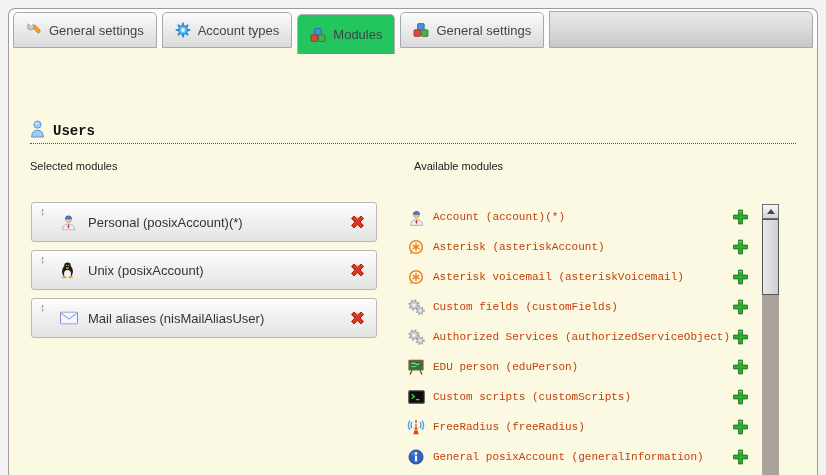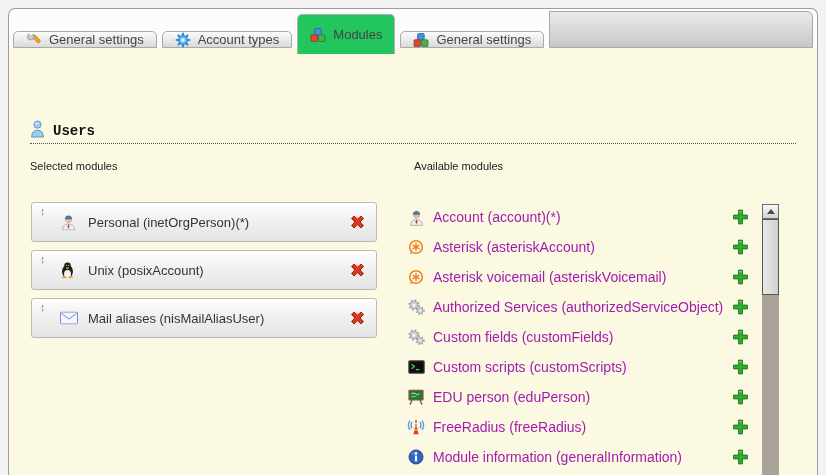--- a/index.html
+++ b/index.html
@@ -3,21 +3,21 @@
 <meta charset="utf-8">
 <style>
   html,body{margin:0;padding:0;background:#f3f3f4;width:826px;height:475px;overflow:hidden;
     font-family:"Liberation Sans","DejaVu Sans",sans-serif;}
   .widget{position:absolute;left:8px;top:8px;width:808px;height:467px;
     border:1px solid #9d9d9d;border-bottom:none;border-radius:7px 7px 0 0;
     background:#fcfcfc;overflow:hidden;}
   
   .tabrow{position:absolute;left:0;top:0;right:0;height:39px;display:flex;
     align-items:flex-end;padding:0 4px;box-sizing:border-box;gap:5px;z-index:2;}
-  .tab{height:17px;display:flex;align-items:center;gap:7px;padding:0 12px;
+  .tab{height:36px;display:flex;align-items:center;gap:7px;padding:0 12px;
     border:1px solid #a9a9a9;border-radius:5px 5px 0 0;
     background:linear-gradient(#fbfbfb,#dadada);color:#444;font-size:13px;
     cursor:pointer;flex:0 0 auto;box-sizing:border-box;}
   .tab.active{height:40px;margin-bottom:-6px;background:#22c55e;
     border-color:#b2b2b2;border-bottom:none;z-index:3;position:relative;}
   .tab .ticon{display:flex;align-items:center;}
   .tabfiller{flex:1 1 auto;height:37px;margin-bottom:0;
     background:linear-gradient(#eaeaea,#c6c8c8);border:1px solid #a9a9a9;
     border-radius:0 6px 0 0;box-sizing:border-box;}
   
@@ -35,21 +35,21 @@
   .mod-box .handle{position:absolute;left:8px;top:3px;color:#8a8a8a;font-size:11px;line-height:11px;cursor:grab;}
   .mod-box .micon{position:absolute;left:28px;top:50%;transform:translateY(-50%);display:flex;}
   .mod-box .mlabel{position:absolute;left:56px;top:50%;transform:translateY(-50%);
     font-size:13px;color:#333;white-space:nowrap;}
   .mod-box .del{position:absolute;right:10px;top:50%;transform:translateY(-50%);
     width:17px;height:17px;cursor:pointer;display:flex;}
   
   #available-list{position:absolute;left:398px;top:154px;width:344px;}
   .avail-row{position:relative;height:30px;display:flex;align-items:center;gap:8px;}
   .avail-row .micon{display:flex;width:18px;justify-content:center;}
-  .avail-row .mlabel{font-size:14px;color:#a21caf;white-space:nowrap;}
+  .avail-row .mlabel{font-size:11px;color:#c2410c;white-space:nowrap;font-family:Liberation Mono, monospace;}
   .avail-row .add{position:absolute;right:2px;top:50%;transform:translateY(-50%);
     width:17px;height:17px;cursor:pointer;display:flex;}
   
   .vscroll{position:absolute;left:753px;top:156px;width:17px;height:297px;
     background:#aba29a;box-sizing:border-box;}
   .sbtn{position:absolute;left:0;width:17px;height:15px;box-sizing:border-box;
     background:linear-gradient(#f8f8f8,#d4d4d4);border:1px solid #6e6e6e;
     display:flex;align-items:center;justify-content:center;cursor:pointer;}
   .sbtn.up{top:0;}
   .tri-up{width:0;height:0;border-left:4px solid transparent;border-right:4px solid transparent;
@@ -133,21 +133,21 @@
   <div class="mod-box" style="top: 154px;">
     <span class="handle">↕</span>
     <span class="micon">
             <svg width="17" height="17" viewBox="0 0 17 17">
               <circle cx="8.5" cy="5.8" r="3.1" fill="#f6c79c" stroke="#c78b52" stroke-width="0.6"></circle>
               <path d="M5.1 5 a3.5 3.5 0 0 1 6.8 0 l-1.4.6 h-4 z" fill="#4a79c4" stroke="#2d4f8e" stroke-width="0.5"></path>
               <path d="M2.4 16.4 q0-5.6 6.1-6 q6.1.4 6.1 6 z" fill="#eceef2" stroke="#9aa0ad" stroke-width="0.7"></path>
               <path d="M8.5 10.6 l-1.1 1.8 1.1 3.2 1.1-3.2 z" fill="#d03c2f"></path>
             </svg>
           </span>
-    <span class="mlabel">Personal (inetOrgPerson)(*)</span>
+    <span class="mlabel">Personal (posixAccount)(*)</span>
     <span class="del">
             <svg width="17" height="17" viewBox="0 0 17 17">
               <path d="M6.7 1.8 h3.6 v4.9 h4.9 v3.6 h-4.9 v4.9 h-3.6 v-4.9 h-4.9 v-3.6 h4.9 z" transform="rotate(45 8.5 8.5)" fill="#e03820" stroke="#9c1a08" stroke-width="0.9"></path>
               <path d="M4.2 5.4 l2.5 0.9" stroke="#f8917e" stroke-width="1" transform="rotate(45 8.5 8.5)"></path>
             </svg>
           </span>
   </div>
 
   <div class="mod-box" style="top: 202px;">
     <span class="handle">↕</span>
@@ -255,79 +255,79 @@
     <span class="micon">
             <svg width="17" height="16" viewBox="0 0 17 16">
               <circle cx="6" cy="6" r="4.9" fill="none" stroke="#9aa0a8" stroke-width="1.7" stroke-dasharray="1.4 2.5"></circle>
               <circle cx="6" cy="6" r="4" fill="#c9ced6" stroke="#8f959e" stroke-width="0.7"></circle>
               <circle cx="6" cy="6" r="1.5" fill="#f6f6f6"></circle>
               <circle cx="12.2" cy="11.6" r="3.8" fill="none" stroke="#9aa0a8" stroke-width="1.5" stroke-dasharray="1.1 2.1"></circle>
               <circle cx="12.2" cy="11.6" r="3" fill="#c9ced6" stroke="#8f959e" stroke-width="0.7"></circle>
               <circle cx="12.2" cy="11.6" r="1.1" fill="#f6f6f6"></circle>
             </svg>
           </span>
-    <span class="mlabel">Authorized Services (authorizedServiceObject)</span>
+    <span class="mlabel">Custom fields (customFields)</span>
     <span class="add">
             <svg width="17" height="17" viewBox="0 0 17 17">
               <path d="M6.6 1.6 h3.8 v5 h5 v3.8 h-5 v5 h-3.8 v-5 h-5 v-3.8 h5 z" fill="#2fae2f" stroke="#17701c" stroke-width="0.9"></path>
               <path d="M7.2 2.4 h2.6 v1.4 h-2.6 z" fill="#7ddb6e"></path>
             </svg>
           </span>
   </div>
 
   <div class="avail-row">
     <span class="micon">
             <svg width="17" height="16" viewBox="0 0 17 16">
               <circle cx="6" cy="6" r="4.9" fill="none" stroke="#9aa0a8" stroke-width="1.7" stroke-dasharray="1.4 2.5"></circle>
               <circle cx="6" cy="6" r="4" fill="#c9ced6" stroke="#8f959e" stroke-width="0.7"></circle>
               <circle cx="6" cy="6" r="1.5" fill="#f6f6f6"></circle>
               <circle cx="12.2" cy="11.6" r="3.8" fill="none" stroke="#9aa0a8" stroke-width="1.5" stroke-dasharray="1.1 2.1"></circle>
               <circle cx="12.2" cy="11.6" r="3" fill="#c9ced6" stroke="#8f959e" stroke-width="0.7"></circle>
               <circle cx="12.2" cy="11.6" r="1.1" fill="#f6f6f6"></circle>
             </svg>
           </span>
-    <span class="mlabel">Custom fields (customFields)</span>
-    <span class="add">
-            <svg width="17" height="17" viewBox="0 0 17 17">
-              <path d="M6.6 1.6 h3.8 v5 h5 v3.8 h-5 v5 h-3.8 v-5 h-5 v-3.8 h5 z" fill="#2fae2f" stroke="#17701c" stroke-width="0.9"></path>
-              <path d="M7.2 2.4 h2.6 v1.4 h-2.6 z" fill="#7ddb6e"></path>
-            </svg>
-          </span>
-  </div>
-
-  <div class="avail-row">
-    <span class="micon">
-            <svg width="17" height="14" viewBox="0 0 17 14">
-              <rect x="0.5" y="0.5" width="16" height="13" rx="1.5" fill="#2a2a2a" stroke="#6b6b6b"></rect>
-              <rect x="1.8" y="1.8" width="13.4" height="10.4" fill="#0c0c0c"></rect>
-              <path d="M3.6 4.2 l2.8 2.3 -2.8 2.3" fill="none" stroke="#3ddc3d" stroke-width="1.3"></path>
-              <line x1="7.8" y1="9.6" x2="11.4" y2="9.6" stroke="#3ddc3d" stroke-width="1.3"></line>
-            </svg>
-          </span>
-    <span class="mlabel">Custom scripts (customScripts)</span>
+    <span class="mlabel">Authorized Services (authorizedServiceObject)</span>
     <span class="add">
             <svg width="17" height="17" viewBox="0 0 17 17">
               <path d="M6.6 1.6 h3.8 v5 h5 v3.8 h-5 v5 h-3.8 v-5 h-5 v-3.8 h5 z" fill="#2fae2f" stroke="#17701c" stroke-width="0.9"></path>
               <path d="M7.2 2.4 h2.6 v1.4 h-2.6 z" fill="#7ddb6e"></path>
             </svg>
           </span>
   </div>
 
   <div class="avail-row">
     <span class="micon">
             <svg width="18" height="16" viewBox="0 0 18 16">
               <line x1="5" y1="11" x2="3" y2="15.6" stroke="#8a5a2a" stroke-width="1.4"></line>
               <line x1="13" y1="11" x2="15" y2="15.6" stroke="#8a5a2a" stroke-width="1.4"></line>
               <rect x="1.4" y="0.8" width="15.2" height="10.6" rx="1" fill="#8a5a2a"></rect>
               <rect x="2.7" y="2" width="12.6" height="8.2" fill="#1f7a3c"></rect>
               <path d="M4.4 4.8 q2-1.6 4 0 t4 0" stroke="#ffffff" stroke-width="0.8" fill="none"></path>
               <line x1="4.4" y1="7.6" x2="9.5" y2="7.6" stroke="#cfe8d6" stroke-width="0.7"></line>
             </svg>
           </span>
     <span class="mlabel">EDU person (eduPerson)</span>
+    <span class="add">
+            <svg width="17" height="17" viewBox="0 0 17 17">
+              <path d="M6.6 1.6 h3.8 v5 h5 v3.8 h-5 v5 h-3.8 v-5 h-5 v-3.8 h5 z" fill="#2fae2f" stroke="#17701c" stroke-width="0.9"></path>
+              <path d="M7.2 2.4 h2.6 v1.4 h-2.6 z" fill="#7ddb6e"></path>
+            </svg>
+          </span>
+  </div>
+
+  <div class="avail-row">
+    <span class="micon">
+            <svg width="17" height="14" viewBox="0 0 17 14">
+              <rect x="0.5" y="0.5" width="16" height="13" rx="1.5" fill="#2a2a2a" stroke="#6b6b6b"></rect>
+              <rect x="1.8" y="1.8" width="13.4" height="10.4" fill="#0c0c0c"></rect>
+              <path d="M3.6 4.2 l2.8 2.3 -2.8 2.3" fill="none" stroke="#3ddc3d" stroke-width="1.3"></path>
+              <line x1="7.8" y1="9.6" x2="11.4" y2="9.6" stroke="#3ddc3d" stroke-width="1.3"></line>
+            </svg>
+          </span>
+    <span class="mlabel">Custom scripts (customScripts)</span>
     <span class="add">
             <svg width="17" height="17" viewBox="0 0 17 17">
               <path d="M6.6 1.6 h3.8 v5 h5 v3.8 h-5 v5 h-3.8 v-5 h-5 v-3.8 h5 z" fill="#2fae2f" stroke="#17701c" stroke-width="0.9"></path>
               <path d="M7.2 2.4 h2.6 v1.4 h-2.6 z" fill="#7ddb6e"></path>
             </svg>
           </span>
   </div>
 
   <div class="avail-row">
     <span class="micon">
@@ -353,21 +353,21 @@
 
   <div class="avail-row">
     <span class="micon">
             <svg width="16" height="16" viewBox="0 0 16 16">
               <circle cx="8" cy="8" r="7" fill="#2f66c4" stroke="#1c3f85" stroke-width="0.9"></circle>
               <ellipse cx="6" cy="4.6" rx="3" ry="1.8" fill="#5c8ede" opacity="0.6"></ellipse>
               <circle cx="8" cy="4.4" r="1.3" fill="#fff"></circle>
               <rect x="6.9" y="6.4" width="2.2" height="6.2" rx="1" fill="#fff"></rect>
             </svg>
           </span>
-    <span class="mlabel">Module information (generalInformation)</span>
+    <span class="mlabel">General posixAccount (generalInformation)</span>
     <span class="add">
             <svg width="17" height="17" viewBox="0 0 17 17">
               <path d="M6.6 1.6 h3.8 v5 h5 v3.8 h-5 v5 h-3.8 v-5 h-5 v-3.8 h5 z" fill="#2fae2f" stroke="#17701c" stroke-width="0.9"></path>
               <path d="M7.2 2.4 h2.6 v1.4 h-2.6 z" fill="#7ddb6e"></path>
             </svg>
           </span>
   </div>
 
   <div class="avail-row">
     

